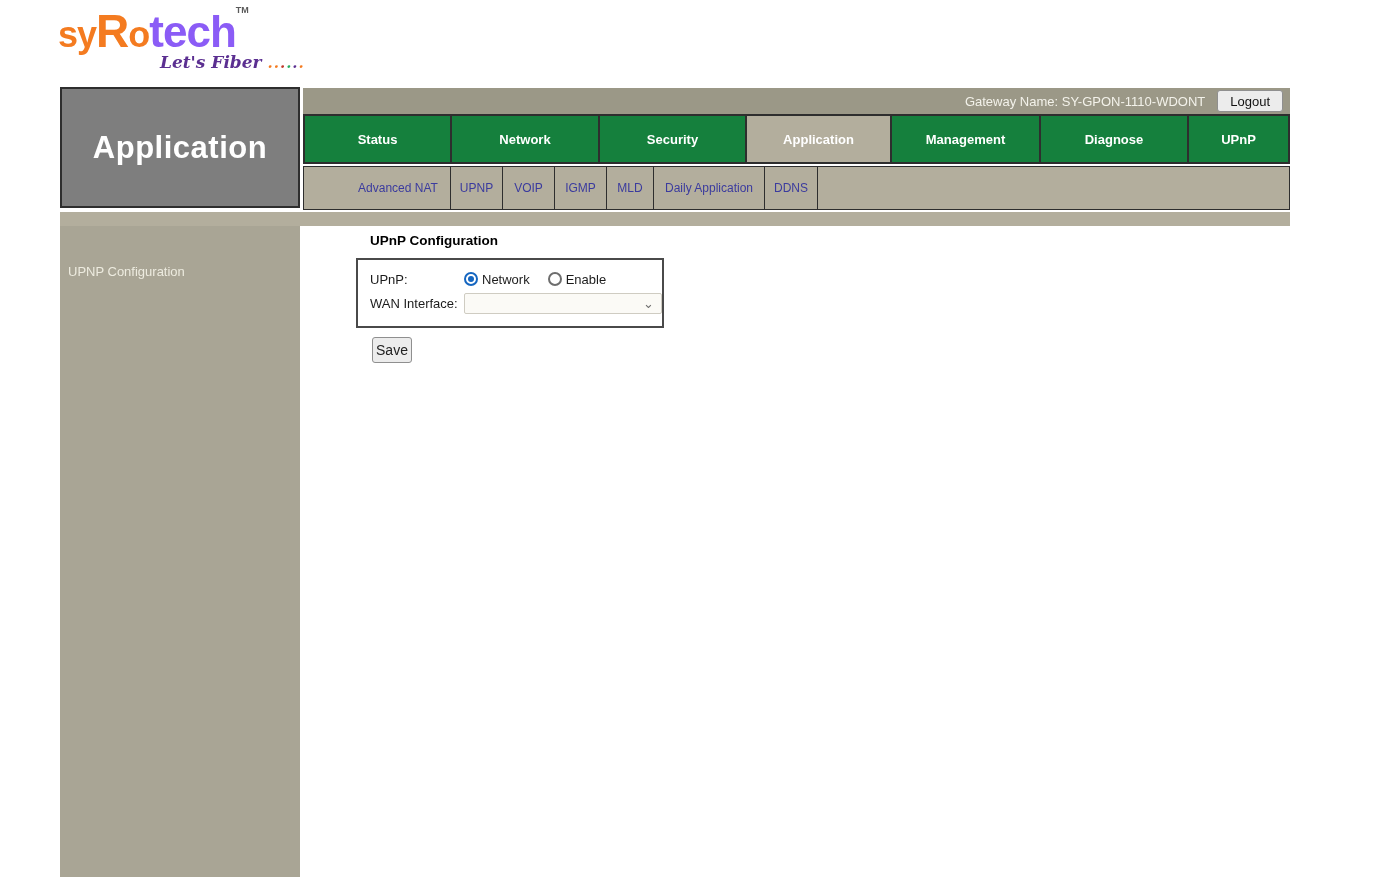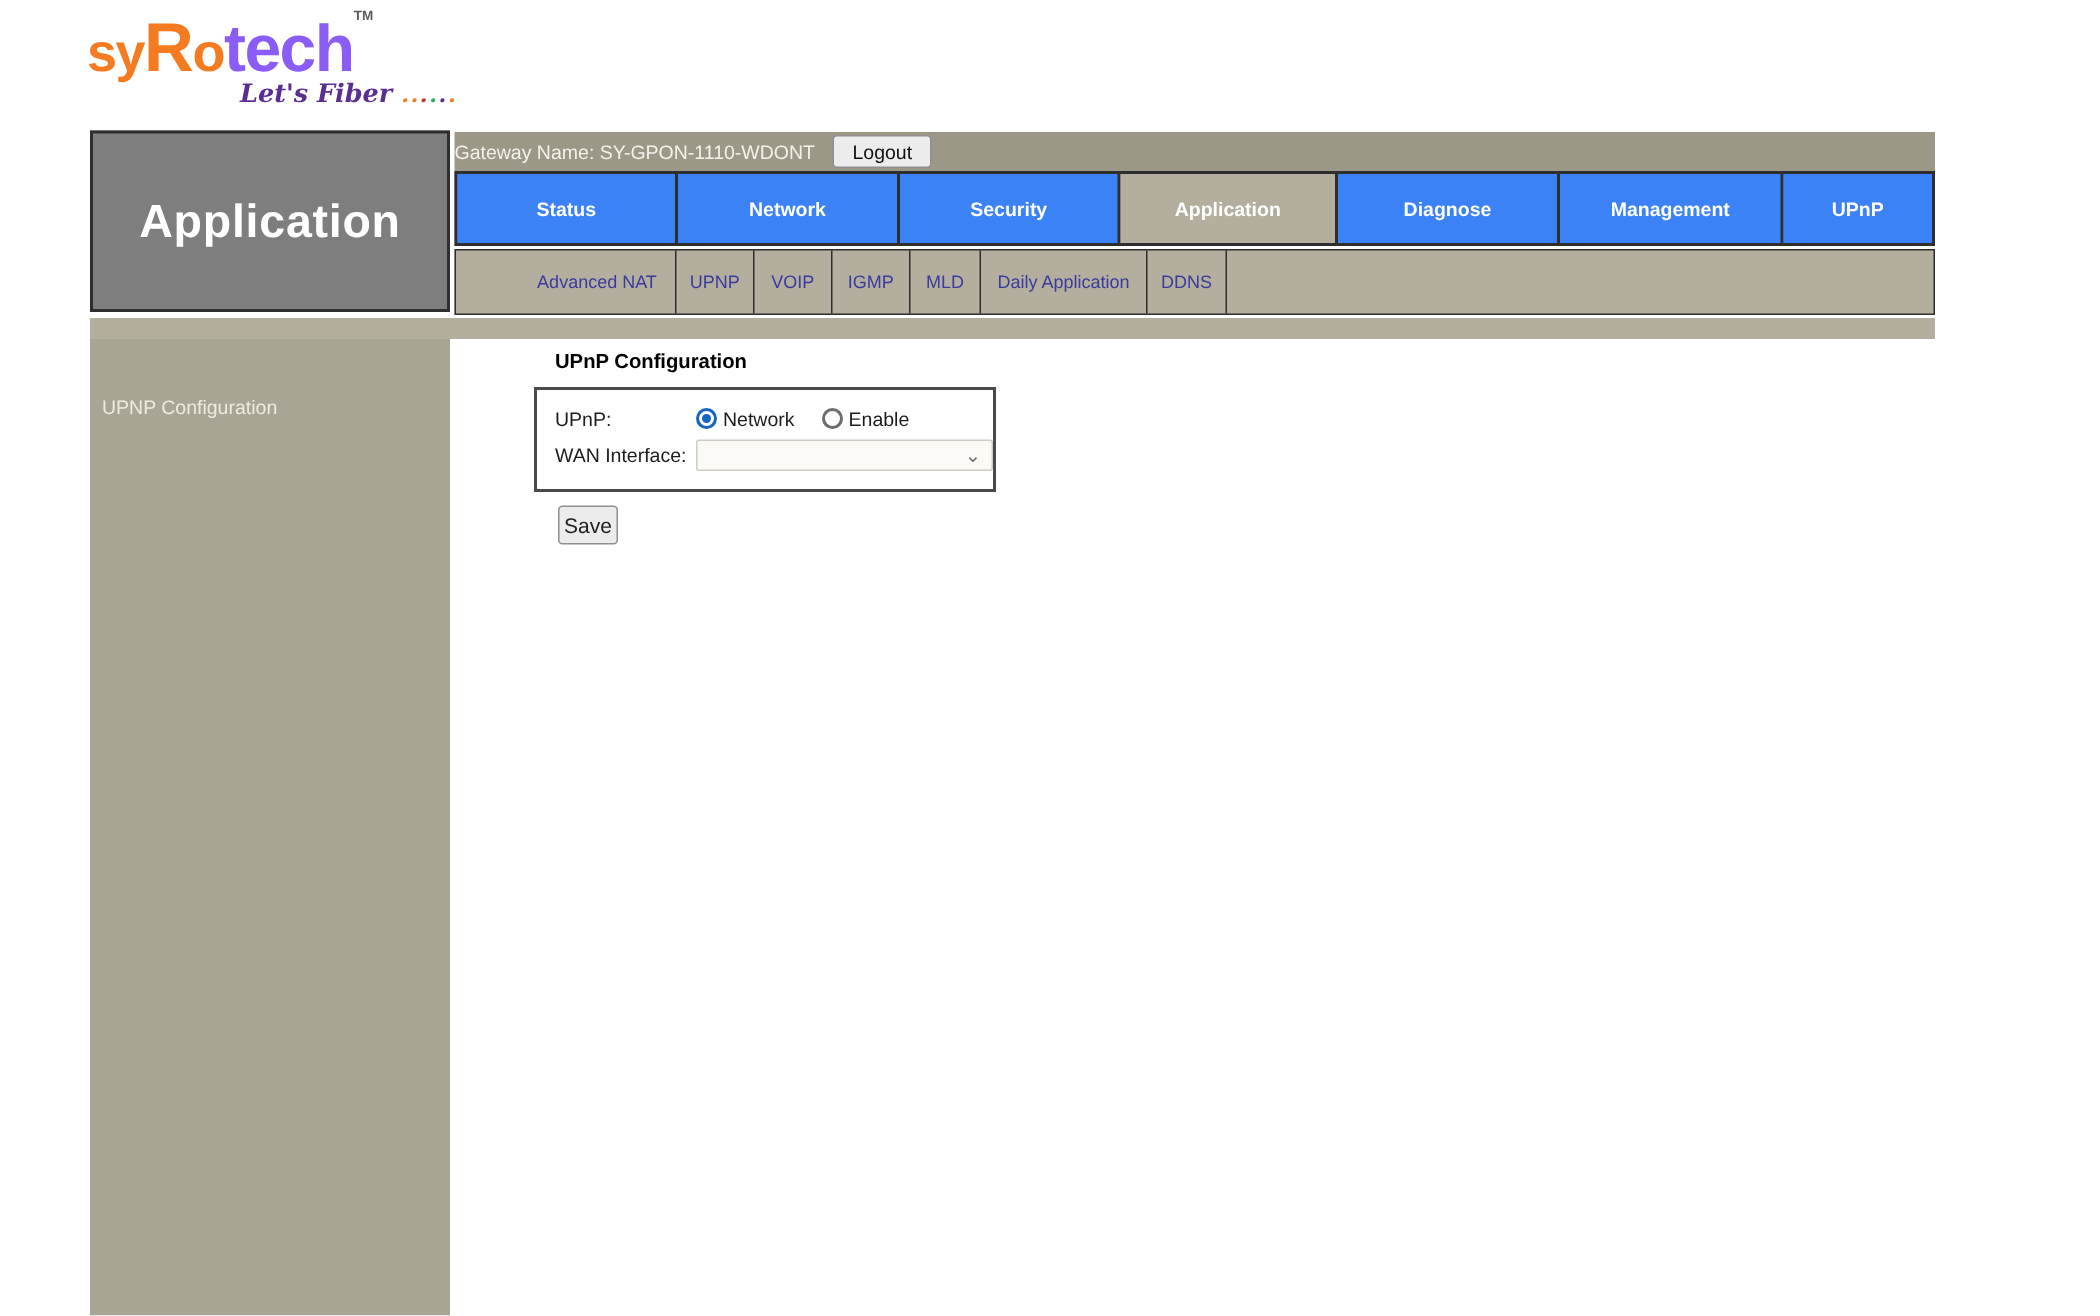--- a/index.html
+++ b/index.html
@@ -31,39 +31,39 @@
     display: flex; align-items: center; justify-content: center;
   }
   #app-block .title {
     color: #ffffff; font-size: 31px; font-weight: bold; letter-spacing: 0.5px;
   }
 
   
   #gateway-bar {
     left: 303px; top: 88px; width: 987px; height: 26px;
     background: #9b9887;
-    display: flex; align-items: center; justify-content: flex-start;
+    display: flex; align-items: center; justify-content: flex-end;
   }
   #gateway-bar .gw-text { color: #f3f2ea; font-size: 13px; margin-right: 12px; }
   .ui-btn {
     background: #ececec; border: 1px solid #8f8f8f; border-radius: 3px;
     font-family: "Liberation Sans", sans-serif; color: #111;
     cursor: pointer;
   }
   #logout-btn { font-size: 13px; padding: 2px 12px; margin-right: 7px; height: 22px; }
 
   
   #tabs {
     left: 303px; top: 114px; width: 987px; height: 50px;
     display: flex; background: #7e7e7e; border: 2px solid #2e2e2e;
   }
   .tab {
     height: 100%; display: flex; align-items: center; justify-content: center;
     color: #ffffff; font-size: 13px; font-weight: bold;
-    border-right: 2px solid #2e2e2e; cursor: pointer; background: #3b82f6;
+    border-right: 2px solid #2e2e2e; cursor: pointer; background: #15803d;
   }
   .tab:last-child { border-right: none; }
   .tab.active { background: #b3ae9d; }
 
   
   #subnav {
     left: 303px; top: 166px; width: 987px; height: 44px;
     background: #b3ae9d; border: 1px solid #2e2e2e;
     display: flex;
     padding-left: 42px;
@@ -141,22 +141,22 @@
 <div id="gateway-bar" class="abs">
   <span class="gw-text">Gateway Name: SY-GPON-1110-WDONT</span>
   <button id="logout-btn" class="ui-btn">Logout</button>
 </div>
 
 <div id="tabs" class="abs">
   <div class="tab" style="width:147px">Status</div>
   <div class="tab" style="width:148px">Network</div>
   <div class="tab" style="width:147px">Security</div>
   <div class="tab active" style="width:145px">Application</div>
+  <div class="tab" style="width:149px">Management</div>
   <div class="tab" style="width:148px">Diagnose</div>
-  <div class="tab" style="width:149px">Management</div>
   <div class="tab" style="flex:1">UPnP</div>
 </div>
 
 <div id="subnav" class="abs">
   <div class="subnav-item" style="width:105px">Advanced NAT</div>
   <div class="subnav-item" style="width:52px">UPNP</div>
   <div class="subnav-item" style="width:52px">VOIP</div>
   <div class="subnav-item" style="width:52px">IGMP</div>
   <div class="subnav-item" style="width:47px">MLD</div>
   <div class="subnav-item" style="width:111px">Daily Application</div>

